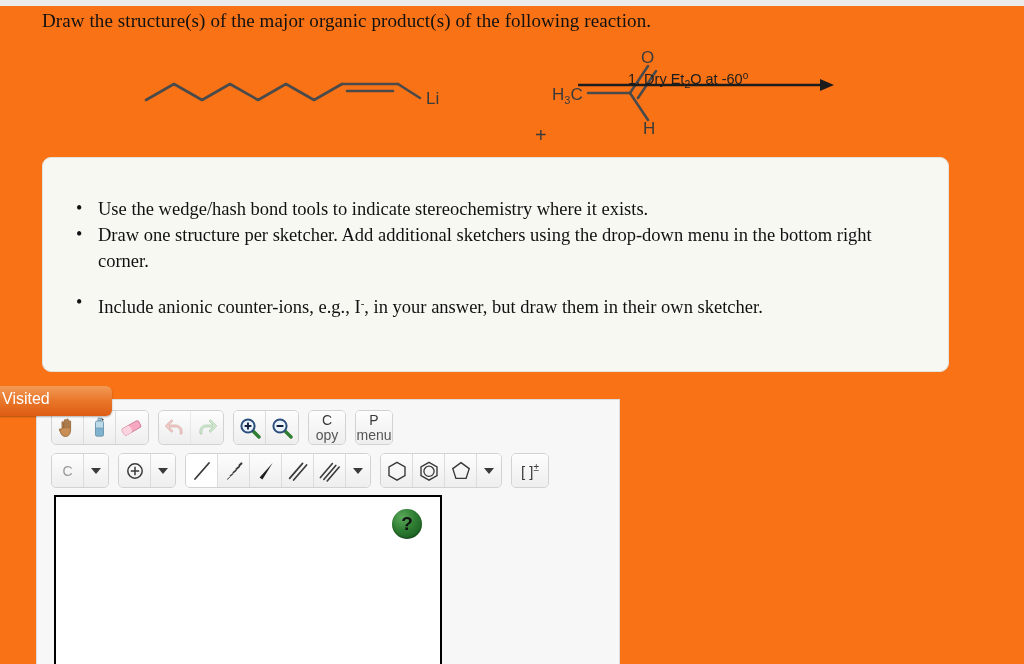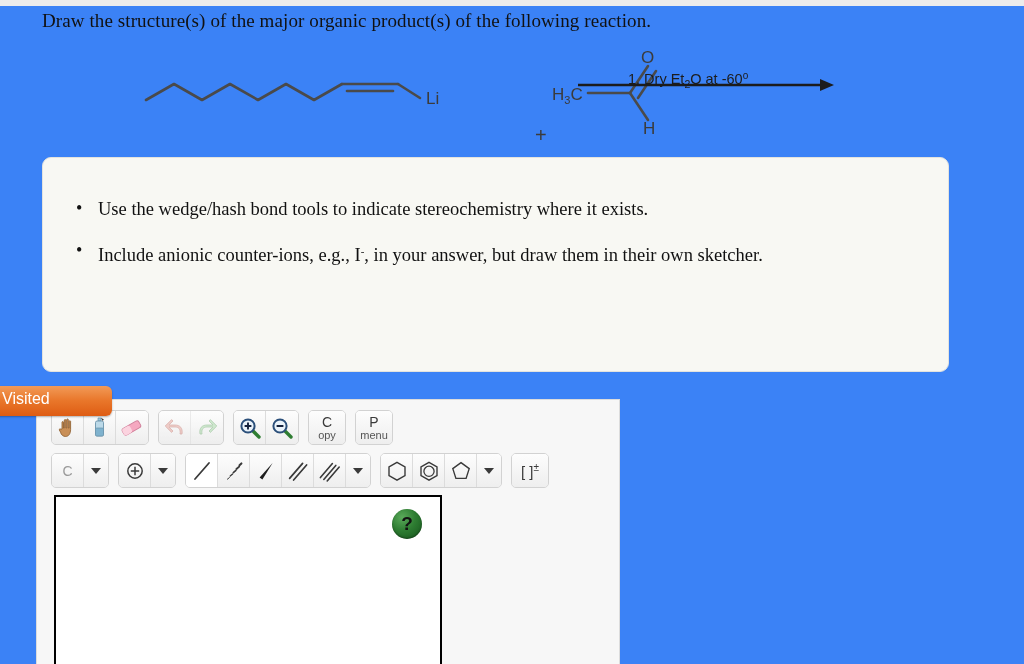--- a/index.html
+++ b/index.html
@@ -3,21 +3,21 @@
 <meta charset="utf-8">
 <style>
   * { box-sizing: border-box; }
   html, body {
     margin: 0; padding: 0;
     width: 1024px; height: 664px;
     background: #ffffff;
     font-family: "Liberation Serif", serif;
     overflow: hidden;
   }
-  #page { position: relative; width: 1024px; height: 664px; background: #3b82f6; }
+  #page { position: relative; width: 1024px; height: 664px; background: #f97316; }
 
   .top-strip {
     position: absolute; top: 0; left: 0; width: 1024px; height: 6px;
     background: #ececec;
   }
 
   
   .prompt {
     position: absolute; left: 42px; top: 10px;
     font-family: "Liberation Serif", serif;
@@ -122,21 +122,21 @@
   .btn.narrow { width: 24px; }
   .btn.dim { opacity: 0.55; }
 
   .btn svg { display: block; }
 
   .cp-label {
     font-family: "Liberation Sans", sans-serif;
     line-height: 1; text-align: center; color: #555;
   }
   .cp-label b { display: block; font-size: 14px; font-weight: normal; color: #3a3a3a; }
-  .cp-label i { display: block; font-size: 11px; font-style: normal; margin-top: 1px; }
+  .cp-label i { display: block; font-size: 14px; font-style: normal; margin-top: 1px; }
 
   .el-label {
     font-family: "Liberation Sans", sans-serif;
     font-size: 14px; color: #999;
   }
   .brk-label {
     font-family: "Liberation Sans", sans-serif;
     font-size: 15px; color: #3a3a3a;
   }
   .brk-label sup { font-size: 10px; }
@@ -209,20 +209,21 @@
     <div class="plus">+</div>
   </div>
 
   <div class="cond cond-top">
     <span>1. Dry Et</span><sub>2</sub><span>O at -60</span><sup>o</sup>
   </div>
 
   <div class="instr-box">
     <ul class="instr-list">
       <li>Use the wedge/hash bond tools to indicate stereochemistry where it exists.</li>
+      <li><span>Draw one structure per sketcher. Add additional sketchers using the drop-down menu in the bottom right corner.</span></li>
       <li class="spaced"><span>Include anionic counter-ions, e.g., I</span><sup>-</sup><span>, in your answer, but draw them in their own sketcher.</span></li>
     </ul>
   </div>
 
   <div class="visited-badge">
     <span>Visited</span>
   </div>
 
   <div class="sketcher">
 

